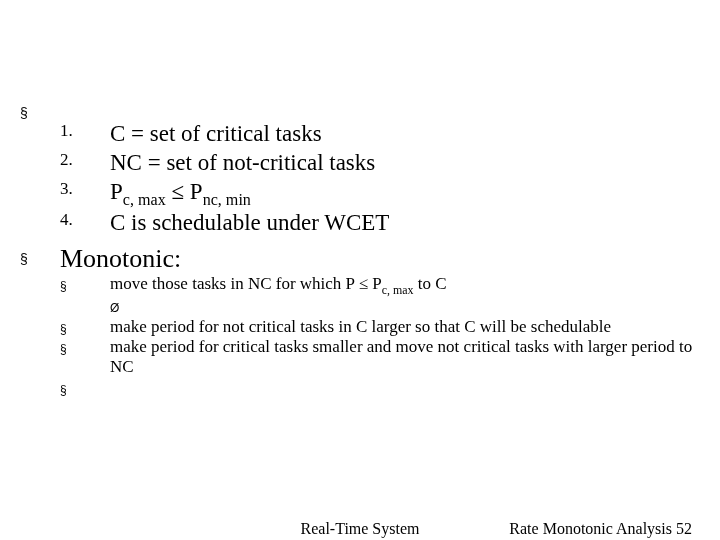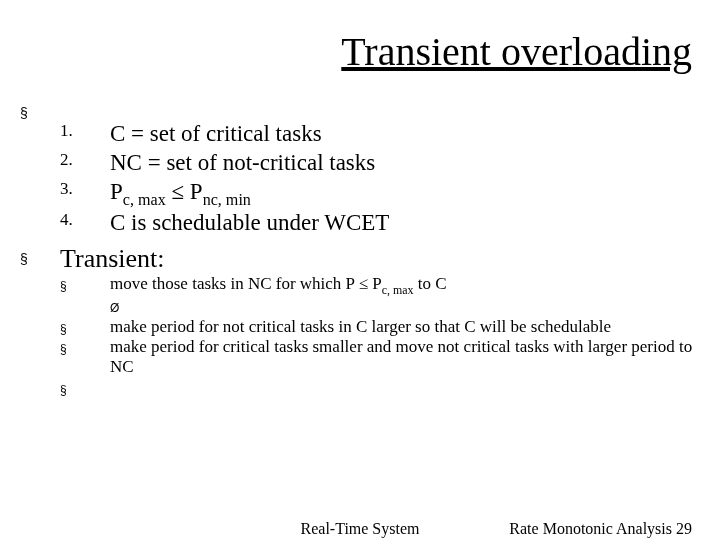--- a/index.html
+++ b/index.html
@@ -97,21 +97,20 @@
   .footer .fc { position: absolute; left: 50%; transform: translateX(-50%); white-space: nowrap; }
   .footer .fr { position: absolute; right: 28px; white-space: nowrap; }
   .gap-s { height: 2px; }
   .gap-m { height: 6px; }
 </style>
 </head>
 <body>
 
 <div class="slide">
 
-  <div class="title">Transient overloading</div>
 
   <div class="body">
 
     <div class="row">
       <div class="bul-sq">§</div>
     </div>
 
     <div class="indent1">
       <div class="row">
         <div class="numcol">1.</div>
@@ -130,21 +129,21 @@
       <div class="row">
         <div class="numcol">4.</div>
         <div class="numtxt">C is schedulable under WCET</div>
       </div>
     </div>
 
     <div class="gap-m"></div>
 
     <div class="row">
       <div class="bul-sq">§</div>
-      <div class="h1txt">Transient:</div>
+      <div class="h1txt">Monotonic:</div>
     </div>
 
     <div class="indent1">
 
       <div class="row">
         <div class="bul-sq2">§</div>
         <div class="l2txt">
           <span>move those tasks in NC for which P ≤ P</span><span class="sub">c, max</span><span> to C</span>
         </div>
       </div>
@@ -170,16 +169,16 @@
       <div class="row">
         <div class="bul-sq2">§</div>
       </div>
 
     </div>
 
   </div>
 
   <div class="footer">
     <div class="fc">Real-Time System</div>
-    <div class="fr">Rate Monotonic Analysis 29</div>
+    <div class="fr">Rate Monotonic Analysis 52</div>
   </div>
 
 </div>
 
 </body></html>

